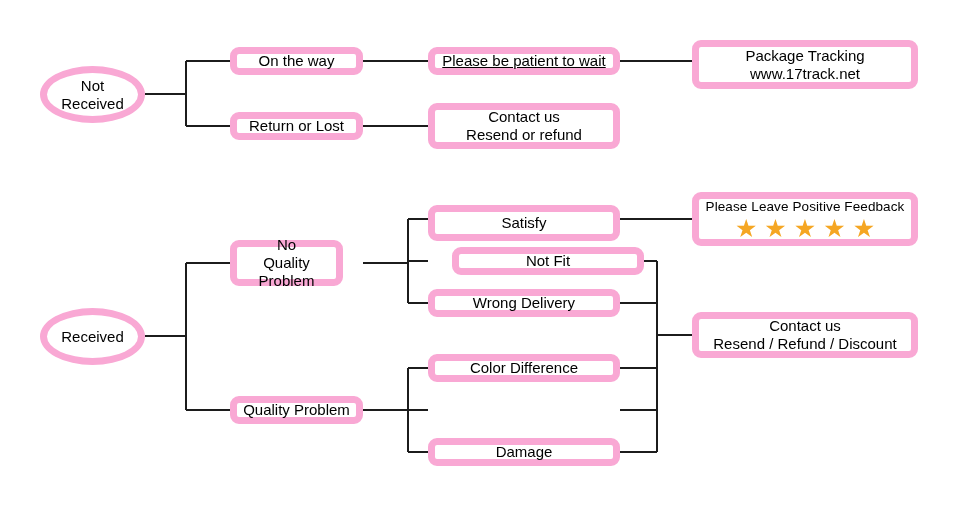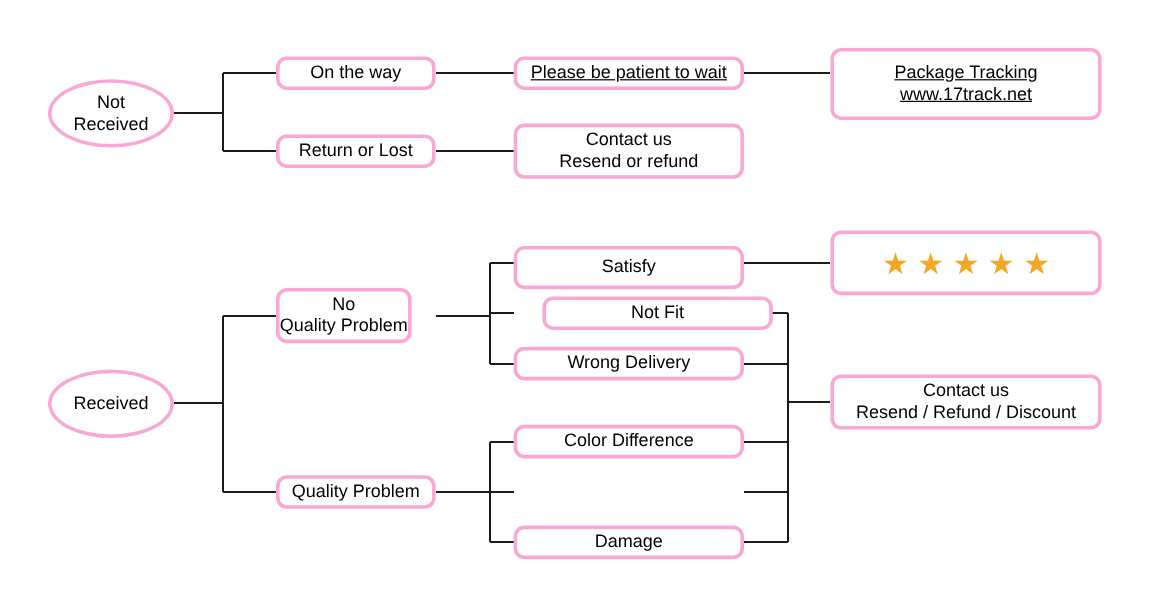--- a/index.html
+++ b/index.html
@@ -24,21 +24,21 @@
     pointer-events: none;
   }
   .node {
     position: absolute;
     box-sizing: border-box;
     display: flex;
     align-items: center;
     justify-content: center;
     text-align: center;
     background: #ffffff;
-    border: 3px solid #f9a8d4;
+    border: 7px solid #f9a8d4;
     color: #000000;
     line-height: 1.18;
     white-space: pre-line;
     z-index: 2;
   }
   .rbox {
     border-radius: 9px;
     font-size: 15px;
   }
   .ellipse {
@@ -120,21 +120,21 @@
 
   <div class="node ellipse" style="left:40px; top:66px; width:105px; height:57px;">Not
 Received</div>
 
   <div class="node rbox" style="left:230px; top:47px; width:133px; height:28px;">On the way</div>
 
   <div class="node rbox" style="left:230px; top:112px; width:133px; height:28px;">Return or Lost</div>
 
   <div class="node rbox" style="left:428px; top:47px; width:192px; height:28px;text-decoration:underline;">Please be patient to wait</div>
 
-  <div class="node rbox" style="left:692px; top:40px; width:226px; height:60px;text-decoration:underline;">Package Tracking
+  <div class="node rbox" style="left:692px; top:40px; width:226px; height:49px;">Package Tracking
 www.17track.net</div>
 
   <div class="node rbox" style="left:428px; top:103px; width:192px; height:46px;">Contact us
 Resend or refund</div>
 
   <div class="node ellipse" style="left:40px; top:308px; width:105px; height:57px;">Received</div>
 
   <div class="node rbox" style="left:230px; top:240px; width:113px; height:46px;">No
 Quality Problem</div>
 
@@ -145,19 +145,20 @@
   <div class="node rbox" style="left:428px; top:247px; width:192px; height:28px;margin-left:24px;">Not Fit</div>
 
   <div class="node rbox" style="left:428px; top:289px; width:192px; height:28px;">Wrong Delivery</div>
 
   <div class="node rbox" style="left:428px; top:354px; width:192px; height:28px;">Color Difference</div>
 
 
   <div class="node rbox" style="left:428px; top:438px; width:192px; height:28px;">Damage</div>
 
   <div class="node feedback" style="left:692px; top:192px; width:226px; height:54px;">
+    <div class="feedback-label">Please Leave Positive Feedback</div>
     <div class="stars" id="star-row"><span class="star" style="color: rgb(245, 166, 35);">★</span><span class="star" style="color: rgb(245, 166, 35);">★</span><span class="star" style="color: rgb(245, 166, 35);">★</span><span class="star" style="color: rgb(245, 166, 35);">★</span><span class="star" style="color: rgb(245, 166, 35);">★</span></div>
   </div>
 
   <div class="node rbox" style="left:692px; top:312px; width:226px; height:46px;">Contact us
 Resend / Refund / Discount</div>
 
 </div>
 
 </body></html>

